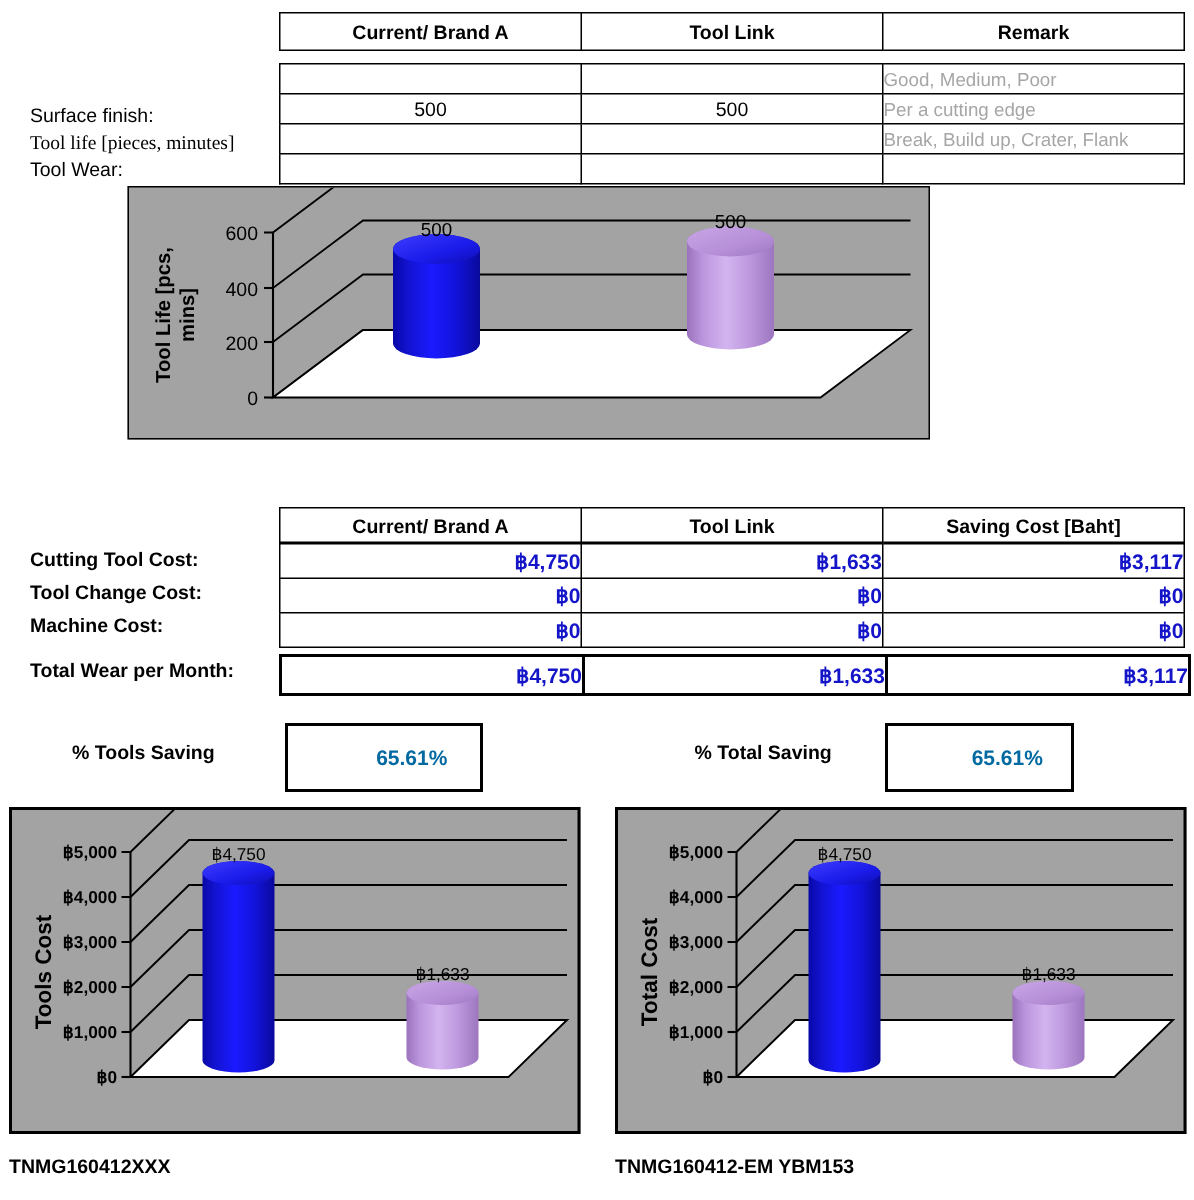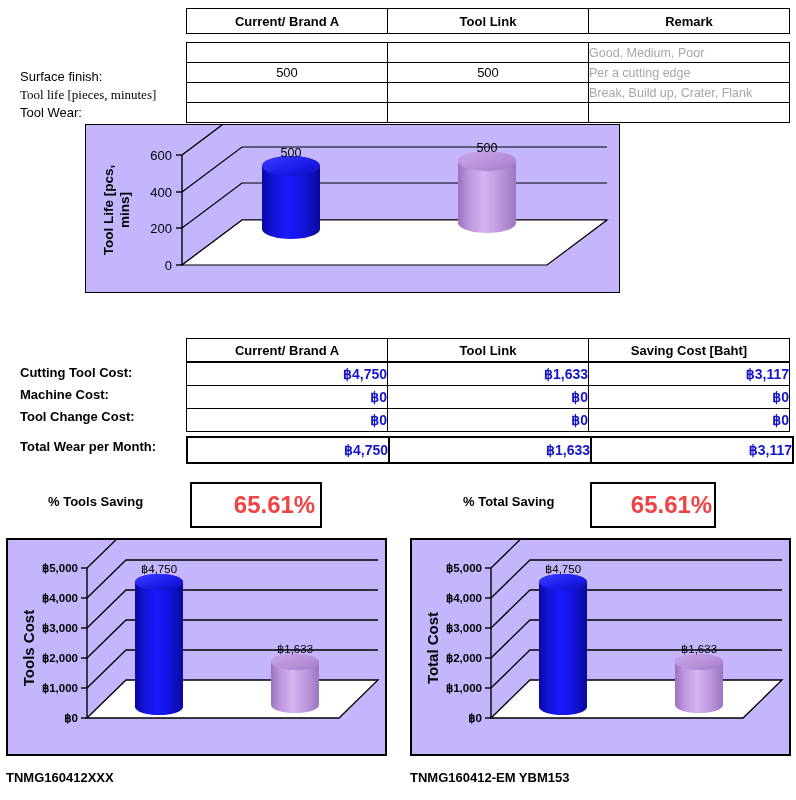--- a/index.html
+++ b/index.html
@@ -24,24 +24,24 @@
   .money{font-size:14px;font-weight:bold;color:#1414c8;text-align:right;padding-right:4px;
          white-space:nowrap;}
 
   
   .thickbox td{border:2px solid #000;}
 
   
   .savelabel{font-size:13px;font-weight:bold;color:#000;white-space:nowrap;}
   .savebox{border:2px solid #000;background:#fff;display:flex;align-items:center;
            justify-content:center;}
-  .saveval{font-size:24px;font-weight:bold;color:#ef4444;margin-left:37px;}
+  .saveval{font-size:14px;font-weight:bold;color:#0369a1;margin-left:37px;}
 
   
-  .chartbox{border:1px solid #000;background:#c4b5fd;box-sizing:border-box;}
+  .chartbox{border:1px solid #000;background:#a3a3a3;box-sizing:border-box;}
   .chartbox.thick{border:2px solid #000;}
   .chartsvg{display:block;}
   .caption{font-size:13px;font-weight:bold;color:#000;text-align:left;white-space:nowrap;}
 </style>
 </head>
 <body>
 
 <div class="abs" style="left:0;top:0;width:796px;height:118px;">
 
   <div class="abs" style="left:20px;top:42px;width:165px;margin-top:26px;">
@@ -173,22 +173,22 @@
       <ellipse cx="401" cy="36" rx="29" ry="10" fill="url(#purpTop)"></ellipse>
     </g>
     <text x="401" y="27" font-family="Liberation Sans, sans-serif" font-size="12.5" fill="#000" text-anchor="middle">500</text>
   </svg>
 </div>
 
 <div class="abs" style="left:0;top:334px;width:796px;height:130px;">
 
   <div class="abs" style="left:20px;top:28px;width:165px;">
     <div class="rowlabel-b" style="height:22px;line-height:22px;">Cutting Tool Cost:</div>
+    <div class="rowlabel-b" style="height:22px;line-height:22px;">Tool Change Cost:</div>
     <div class="rowlabel-b" style="height:22px;line-height:22px;">Machine Cost:</div>
-    <div class="rowlabel-b" style="height:22px;line-height:22px;">Tool Change Cost:</div>
     <div class="rowlabel-b" style="height:22px;line-height:22px;margin-top:8px;">Total Wear per Month:</div>
   </div>
 
   <table class="tbl" style="left:186px;top:4px;width:600px;">
     <tbody>
         <tr>
       <td class="hdr" style="width:200px;height:22px;">Current/ Brand A</td>
       <td class="hdr" style="width:200px;height:22px;">Tool Link</td>
       <td class="hdr" style="width:200px;height:22px;">Saving Cost [Baht]</td>
     </tr>

